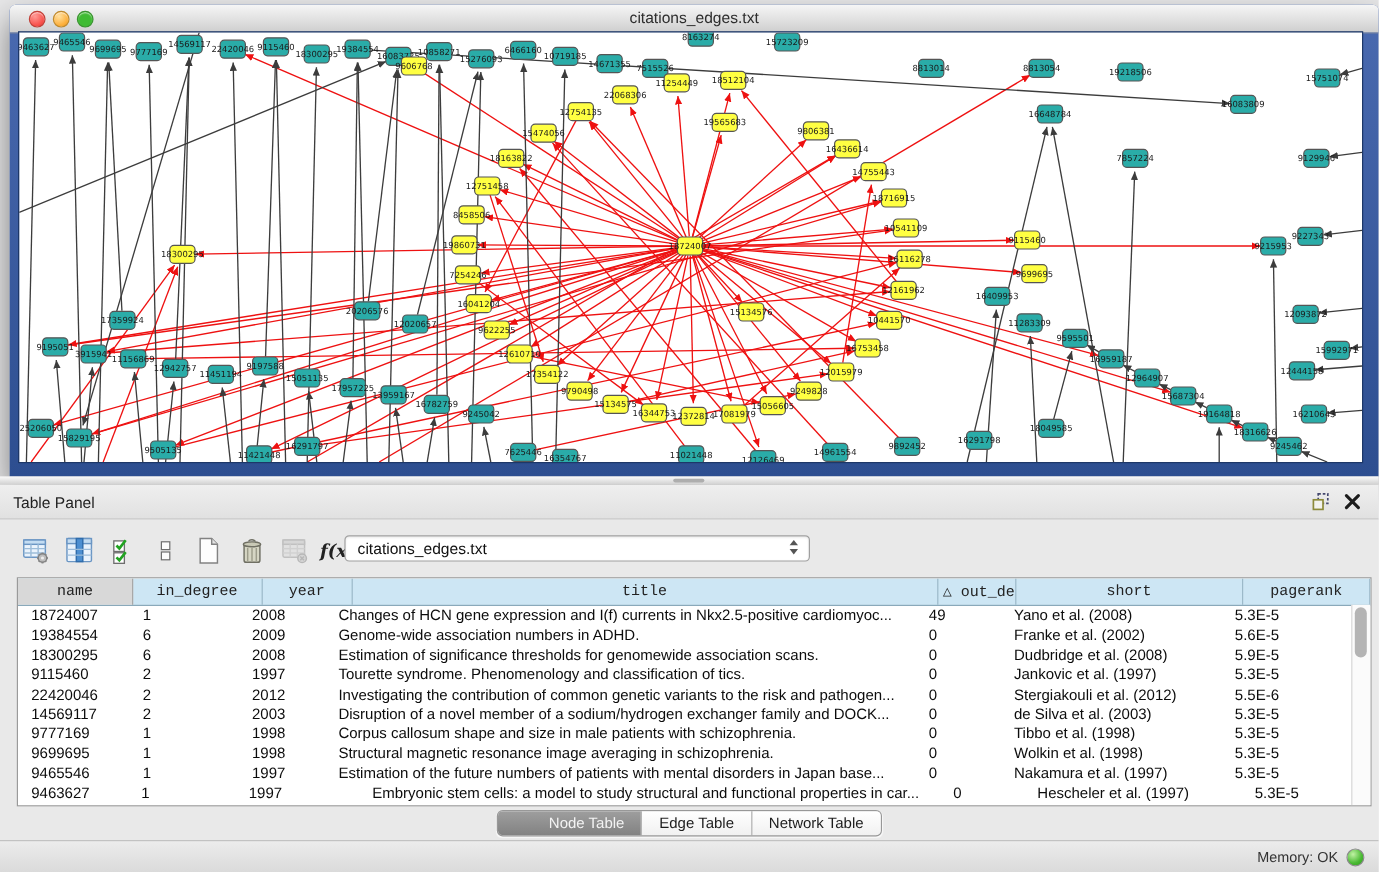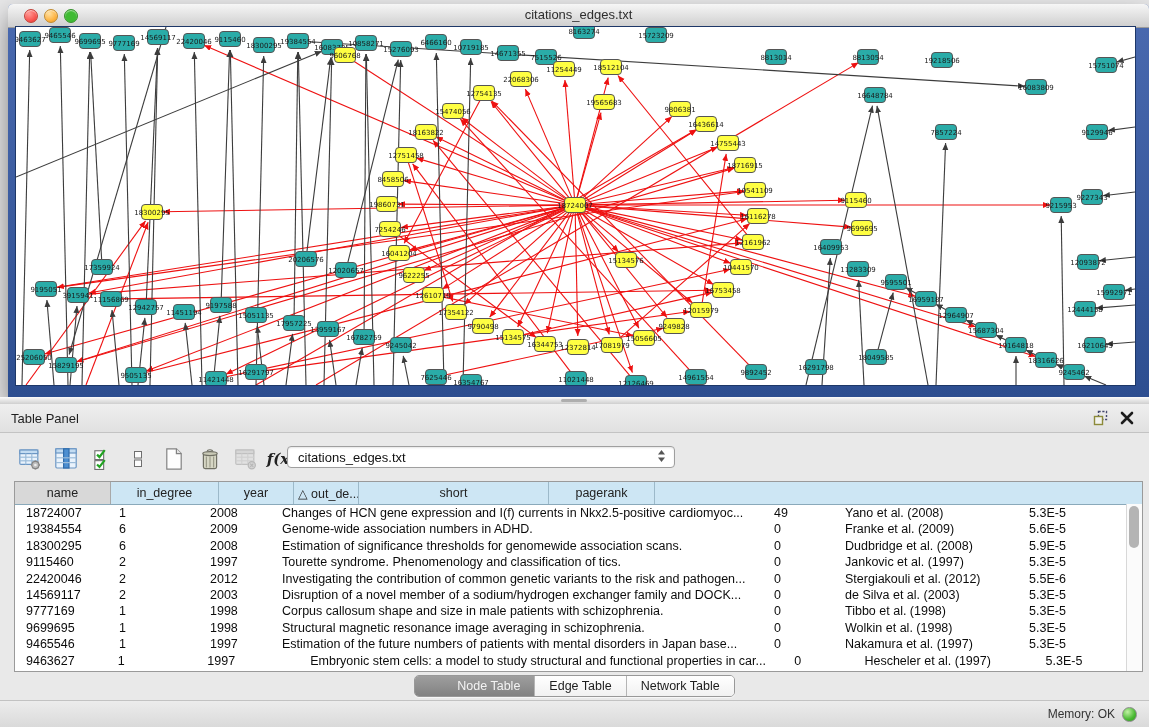--- a/index.html
+++ b/index.html
@@ -37,21 +37,21 @@
   .fx{font-family:"DejaVu Serif",serif;font-style:italic;font-weight:bold;font-size:15px;color:#222;}
   .combo{position:absolute;left:287px;top:13px;width:388px;height:22px;background:#ffffff;
     border:1px solid #9f9f9f;border-radius:4px;box-shadow:inset 0 1px 2px rgba(0,0,0,.10);
     display:flex;align-items:center;box-sizing:border-box;padding:0 8px 0 10px;font-size:13px;color:#111;}
   .combo .arrows{margin-left:auto;}
 
   .tablewrap{position:absolute;top:48px;left:14px;width:1129px;height:191px;background:#fff;
     border:1px solid #9a9a9a;box-sizing:border-box;display:flex;flex-direction:column;overflow:hidden;}
   .thead{display:flex;height:22px;background:#cde6f4;border-bottom:1px solid #8aa9ba;flex:0 0 22px;}
   .th{box-sizing:border-box;border-right:1px solid #9cb9c9;display:flex;align-items:center;justify-content:center;
-    font-size:12.5px;color:#222;white-space:nowrap;overflow:hidden;}
+    font-size:12.5px;color:#222;white-space:nowrap;overflow:hidden;font-family:Liberation Mono, monospace;}
   .th.sel{background:#d8d8d8;border-right-color:#a8a8a8;}
   .th.c4{justify-content:flex-start;padding-left:4px;}
   .tbody{flex:1;position:relative;background:#fff;}
   .tr{display:flex;height:16.4px;line-height:16.4px;}
   .td{box-sizing:border-box;font-size:12.5px;color:#0c0c0c;white-space:nowrap;overflow:hidden;padding-left:8px;}
   .td.c0{padding-left:11px;}
   .td.c3{padding-left:5px;}
   .td.c5{padding-left:14px;}
   .vscroll{position:absolute;right:0;top:22px;bottom:0;width:15px;background:#fbfbfb;border-left:1px solid #d8d8d8;}
   .vthumb{position:absolute;left:2px;top:2px;width:10px;height:42px;border-radius:5px;background:#b4b4b4;}
@@ -758,41 +758,42 @@
             <path d="M4.5 13 L1 8.6 H8 z" fill="#555"></path>
           </svg>
       </span>
     </div>
 
     <div class="tablewrap">
       <div class="thead" id="thead">
           <div class="th c0 sel" style="width: 96px;">name</div>
           <div class="th c1" style="width: 108px;">in_degree</div>
           <div class="th c2" style="width: 75px;">year</div>
+          <div class="th c3" style="width: 489px;">title</div>
           <div class="th c4" style="width: 65px;">△ out_de...</div>
           <div class="th c5" style="width: 190px;">short</div>
           <div class="th c6" style="width: 106px;">pagerank</div>
         </div>
       <div class="tbody" id="tbody">
           <div class="tr">
             <div class="td c0" style="width: 96px;">18724007</div>
             <div class="td c1" style="width: 91px;">1</div>
             <div class="td c2" style="width: 75px;">2008</div>
             <div class="td c3" style="width: 489px;">Changes of HCN gene expression and I(f) currents in Nkx2.5-positive cardiomyoc...</div>
             <div class="td c4" style="width: 65px;">49</div>
             <div class="td c5" style="width: 190px;">Yano et al. (2008)</div>
             <div class="td c6" style="width: 106px;">5.3E-5</div>
           </div>
           <div class="tr">
             <div class="td c0" style="width: 96px;">19384554</div>
             <div class="td c1" style="width: 91px;">6</div>
             <div class="td c2" style="width: 75px;">2009</div>
             <div class="td c3" style="width: 489px;">Genome-wide association numbers in ADHD.</div>
             <div class="td c4" style="width: 65px;">0</div>
-            <div class="td c5" style="width: 190px;">Franke et al. (2009)</div>
+            <div class="td c5" style="width: 190px;">Franke et al. (2002)</div>
             <div class="td c6" style="width: 106px;">5.6E-5</div>
           </div>
           <div class="tr">
             <div class="td c0" style="width: 96px;">18300295</div>
             <div class="td c1" style="width: 91px;">6</div>
             <div class="td c2" style="width: 75px;">2008</div>
             <div class="td c3" style="width: 489px;">Estimation of significance thresholds for genomewide association scans.</div>
             <div class="td c4" style="width: 65px;">0</div>
             <div class="td c5" style="width: 190px;">Dudbridge et al. (2008)</div>
             <div class="td c6" style="width: 106px;">5.9E-5</div>

